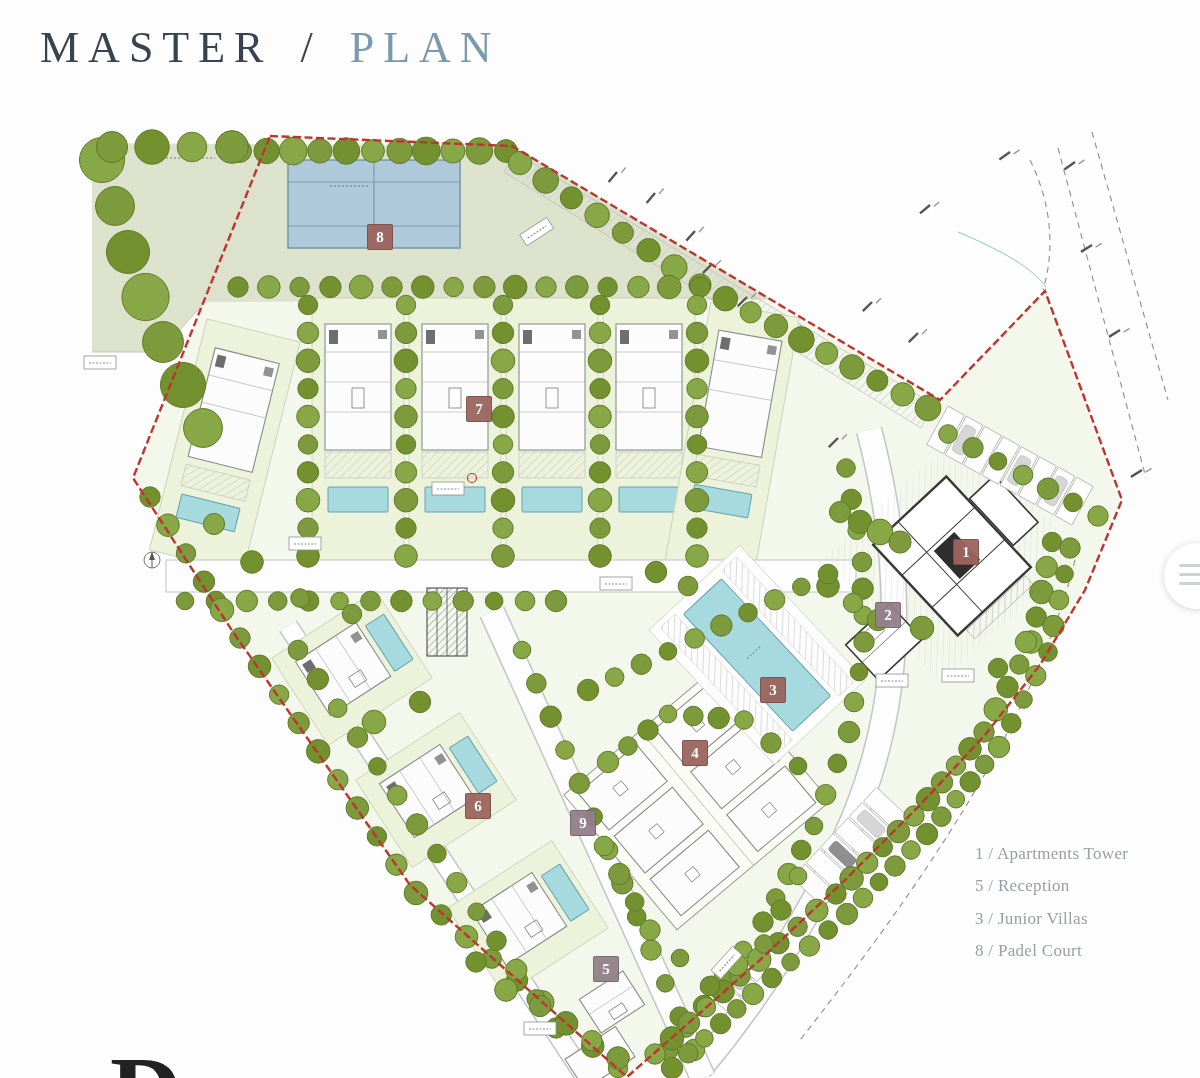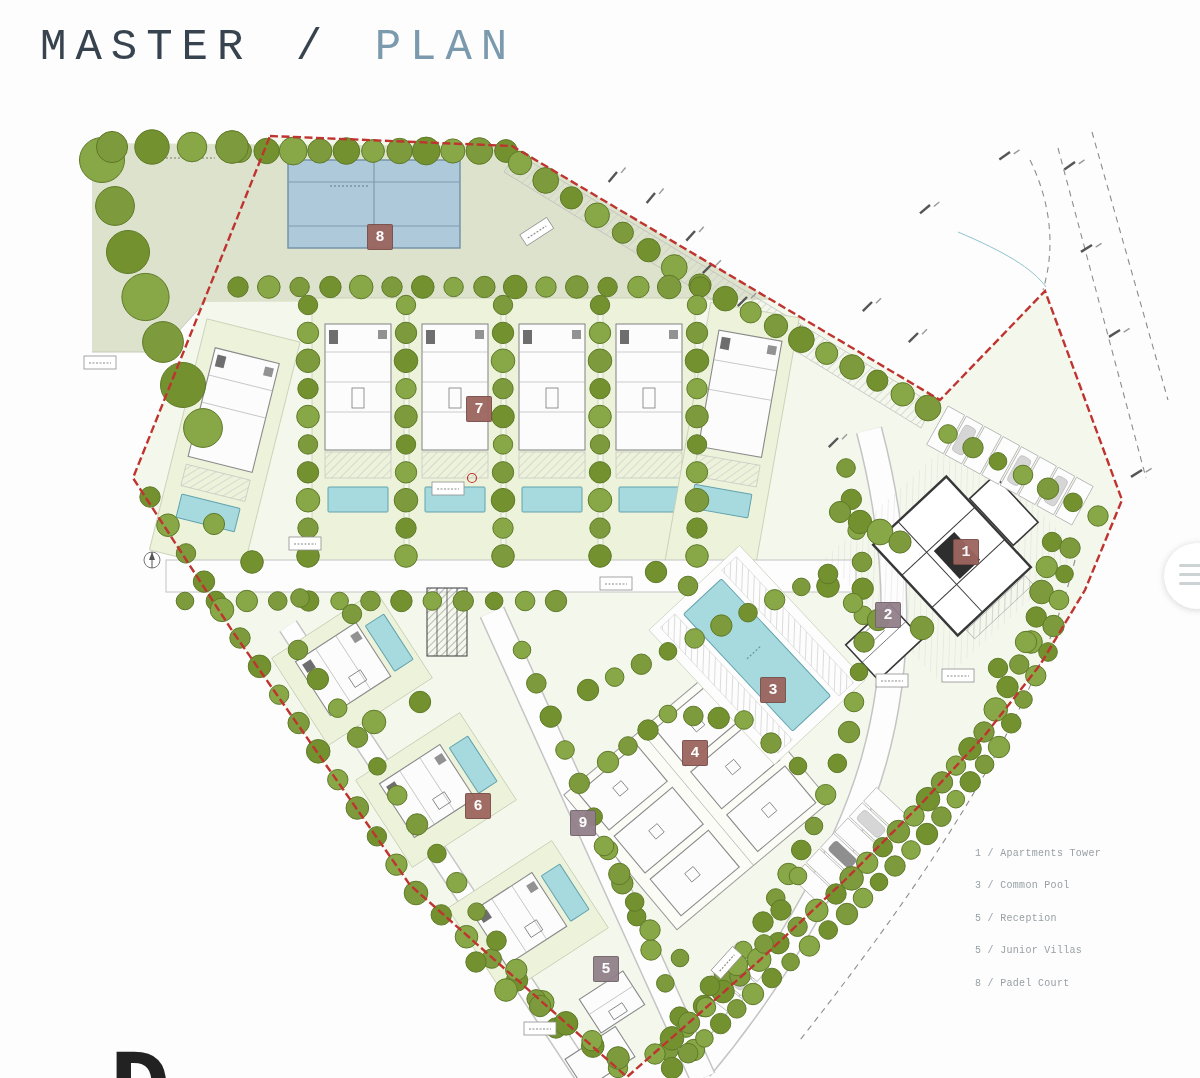--- a/index.html
+++ b/index.html
@@ -1,17 +1,17 @@
 <!DOCTYPE html>
 <html><head>
 <meta charset="utf-8">
 <style>
   html,body{margin:0;padding:0;background:#fdfdfd;}
   .page{position:relative;width:1200px;height:1078px;overflow:hidden;background:#fdfdfd;
-        font-family:Liberation Mono, monospace;}
+        font-family:Liberation Serif, serif;}
   
   .title{position:absolute;left:40px;top:22px;font-size:44px;font-weight:500;
          letter-spacing:9px;white-space:nowrap;}
   .title-primary{color:var(--title-dark);}
   .title-sep{color:var(--title-dark);margin:0 8px;font-weight:400;}
   .title-accent{color:var(--title-accent);}
   
   .plan-svg{position:absolute;left:0;top:0;}
   .land{fill:var(--land-pale);}
   .sage{fill:var(--sage-green);}
@@ -32,21 +32,21 @@
   .twall{fill:#ffffff;stroke:#383838;}
   .survey{stroke:#8d8d8d;stroke-width:1.1;fill:none;stroke-dasharray:6 5;}
   
   .badge{position:absolute;width:26px;height:26px;display:flex;align-items:center;
          justify-content:center;color:#fff;font-size:15px;font-weight:700;border-radius:2px;
          box-shadow:inset 0 0 0 1px rgba(0,0,0,.22);opacity:.95;cursor:pointer;}
   .badge.brick{background:var(--badge-brick);}
   .badge.mauve{background:var(--badge-mauve);}
   
   .legend{position:absolute;left:975px;top:838px;width:190px;}
-  .legend-row{font-size:10px;line-height:32.4px;letter-spacing:.3px;white-space:nowrap;
+  .legend-row{font-size:17px;line-height:32.4px;letter-spacing:.3px;white-space:nowrap;
               color:var(--legend-text);}
   
   .menu-btn{position:absolute;left:1164px;top:543px;width:66px;height:66px;border-radius:50%;
             background:#fff;box-shadow:0 1px 7px rgba(0,0,0,.16);border:none;}
   .menu-btn .bar{position:absolute;left:15px;width:22px;height:3.4px;border-radius:2px;
                  background:#cdd2d5;}
   .menu-btn .b1{top:21px;} .menu-btn .b2{top:30px;} .menu-btn .b3{top:39px;}
   
   .logo{position:absolute;left:110px;top:1042px;font-size:100px;font-weight:600;color:#222;
         line-height:1;}
@@ -690,23 +690,22 @@
       <div class="badge brick" style="left: 682px; top: 740px;">4</div>
       <div class="badge mauve" style="left: 593px; top: 956px;">5</div>
       <div class="badge brick" style="left: 465px; top: 793px;">6</div>
       <div class="badge brick" style="left: 466px; top: 396px;">7</div>
       <div class="badge brick" style="left: 367px; top: 224px;">8</div>
       <div class="badge mauve" style="left: 570px; top: 810px;">9</div>
     </div>
 
   <div class="legend">
       <div class="legend-row">1 / Apartments Tower</div>
-      <div class="legend-row">3 / Common Pool</div>
       <div class="legend-row">5 / Reception</div>
-      <div class="legend-row">5 / Junior Villas</div>
+      <div class="legend-row">3 / Junior Villas</div>
       <div class="legend-row">8 / Padel Court</div>
     </div>
 
   <button class="menu-btn">
     <span>
       <span class="bar b1"></span><span class="bar b2"></span><span class="bar b3"></span>
     </span>
   </button>
 
   <div class="logo">D</div>

